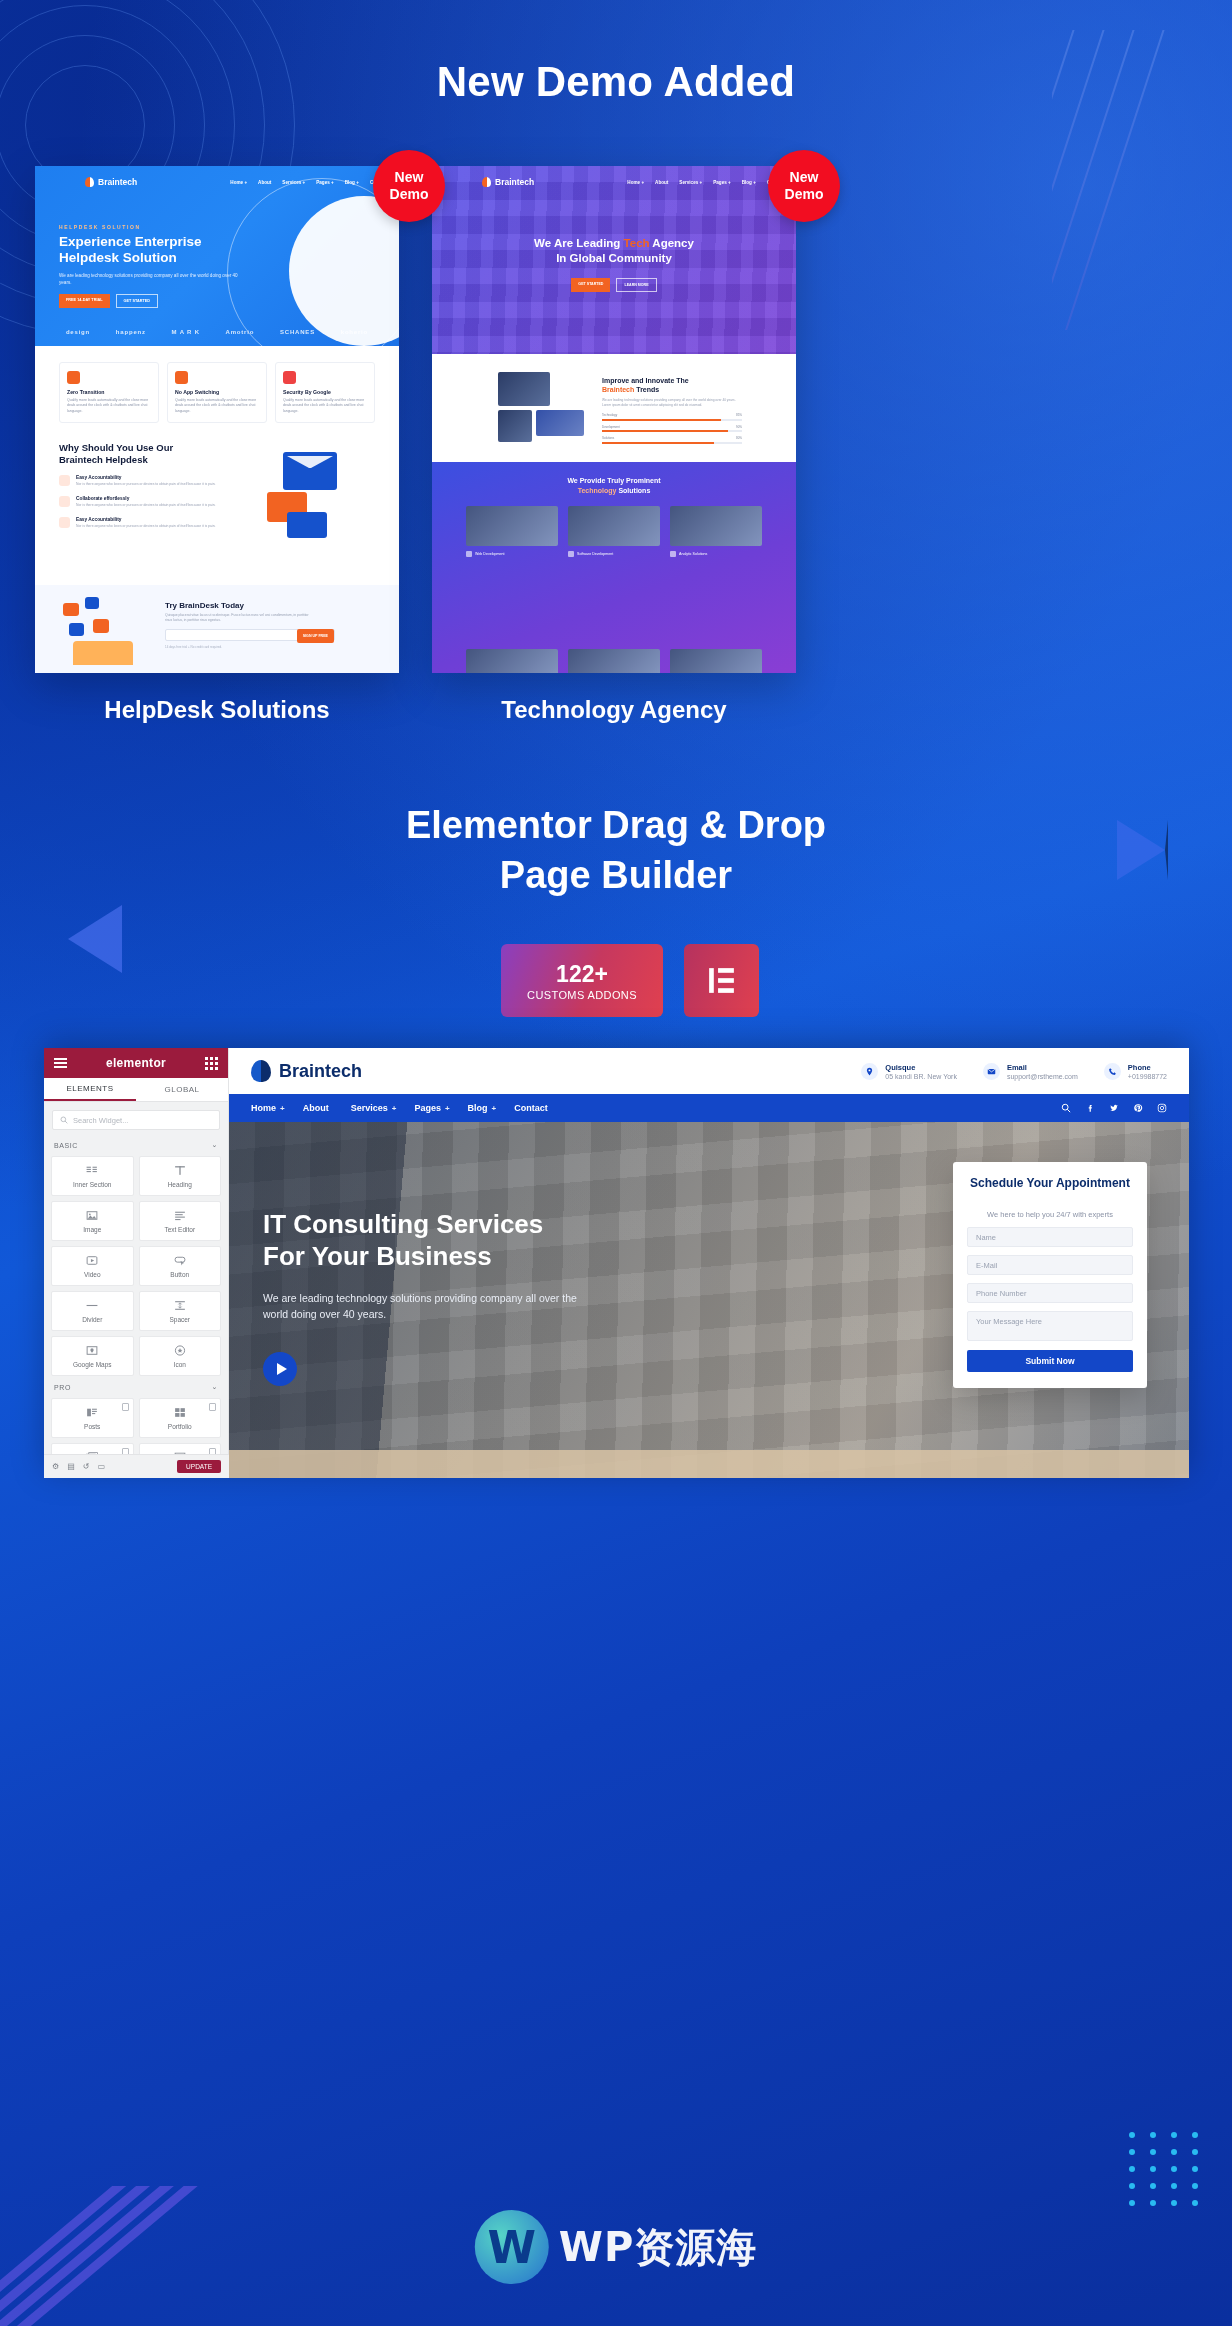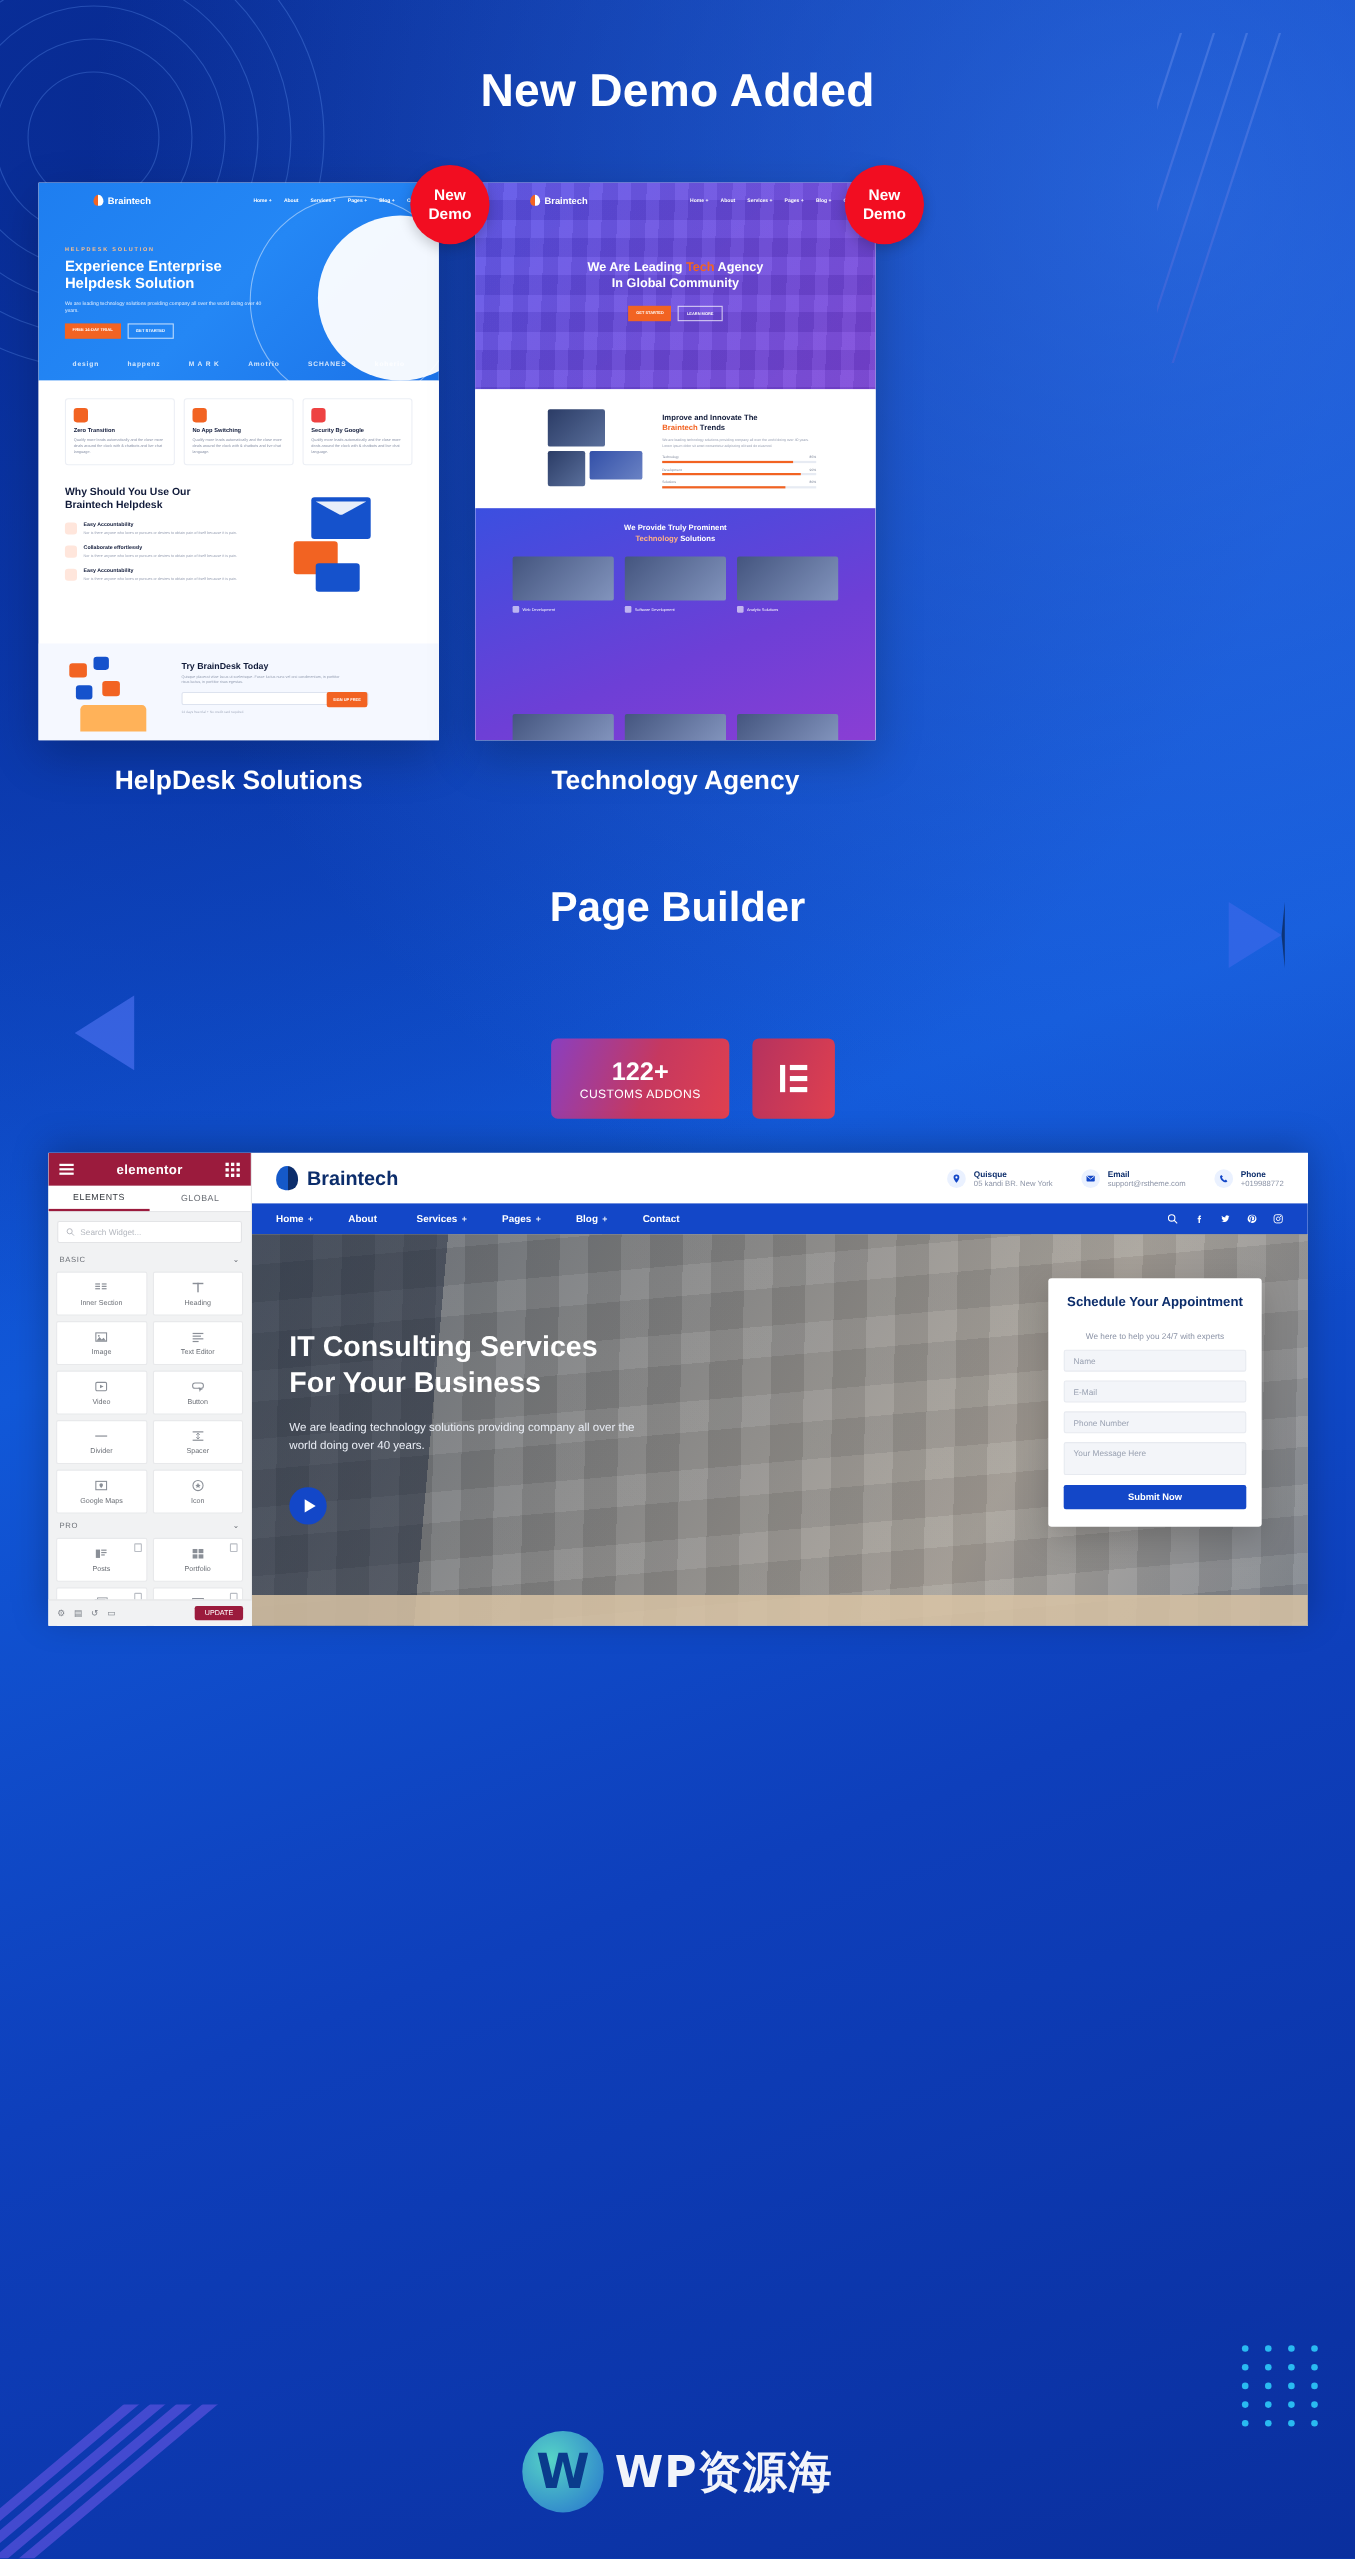--- a/index.html
+++ b/index.html
@@ -203,21 +203,21 @@
   .site-logo { display:flex; align-items:center; gap:8px; color:#0c2d6b; font-size:18px; font-weight:bold;}
   .site-logo .g { width:20px; height:22px; background:linear-gradient(90deg,#1559c9 52%, #0c2d6b 52%);
       border-radius:50% 50% 42% 42%/58% 58% 42% 42%; display:block;}
   .contacts { margin-left:auto; display:flex; gap:26px; }
   .ct { display:flex; align-items:center; gap:7px; }
   .ct .ico { width:17px; height:17px; border-radius:50%; background:#eaf1ff; display:flex;align-items:center;justify-content:center;}
   .ct .ico svg{width:9px;height:9px;}
   .ct .tx b { display:block; font-size:7.5px; color:#0c2d6b; }
   .ct .tx span { display:block; font-size:7px; color:#8b93a6; margin-top:1px;}
   .site-nav { height:28px; background:#1347c8; display:flex; align-items:center; padding:0 22px; }
-  .site-nav ul { display:flex; gap:32px; list-style:none; }
+  .site-nav ul { display:flex; gap:18px; list-style:none; }
   .site-nav li { color:#fff; font-size:9px; font-weight:bold; display:flex; gap:4px; align-items:center;}
   .site-nav li em { font-style:normal; font-size:8px; opacity:.9;}
   .site-nav .right { margin-left:auto; display:flex; gap:14px; align-items:center; color:#fff; }
   .site-nav .right svg { width:10px; height:10px; fill:#fff; }
   .hero2 { position:absolute; left:0; right:0; top:74px; bottom:0; overflow:hidden;
      background:linear-gradient(100deg,#6e747c 0%, #8d929a 40%, #6c737c 100%); }
   .hero2 .pic { position:absolute; inset:0;
      background:
        linear-gradient(95deg, rgba(25,35,55,.45) 0 18%, rgba(0,0,0,0) 18% 100%),
        repeating-linear-gradient(91deg, rgba(255,255,255,.05) 0 26px, rgba(0,0,0,.06) 26px 56px),
@@ -517,20 +517,21 @@
     <div class="badge b2">
       <span>New</span>
       <span>Demo</span>
     </div>
 
     <div class="cap p1">HelpDesk Solutions</div>
     <div class="cap p2">Technology Agency</div>
   </div>
 
   <div class="h2">
+    <div>Elementor Drag &amp; Drop</div>
     <div>Page Builder</div>
   </div>
 
   <div class="pills">
     <div class="pill-a">
       <div class="n">122+</div>
       <div class="t">CUSTOMS ADDONS</div>
     </div>
     <div class="pill-b">
       <svg viewBox="0 0 24 24">

